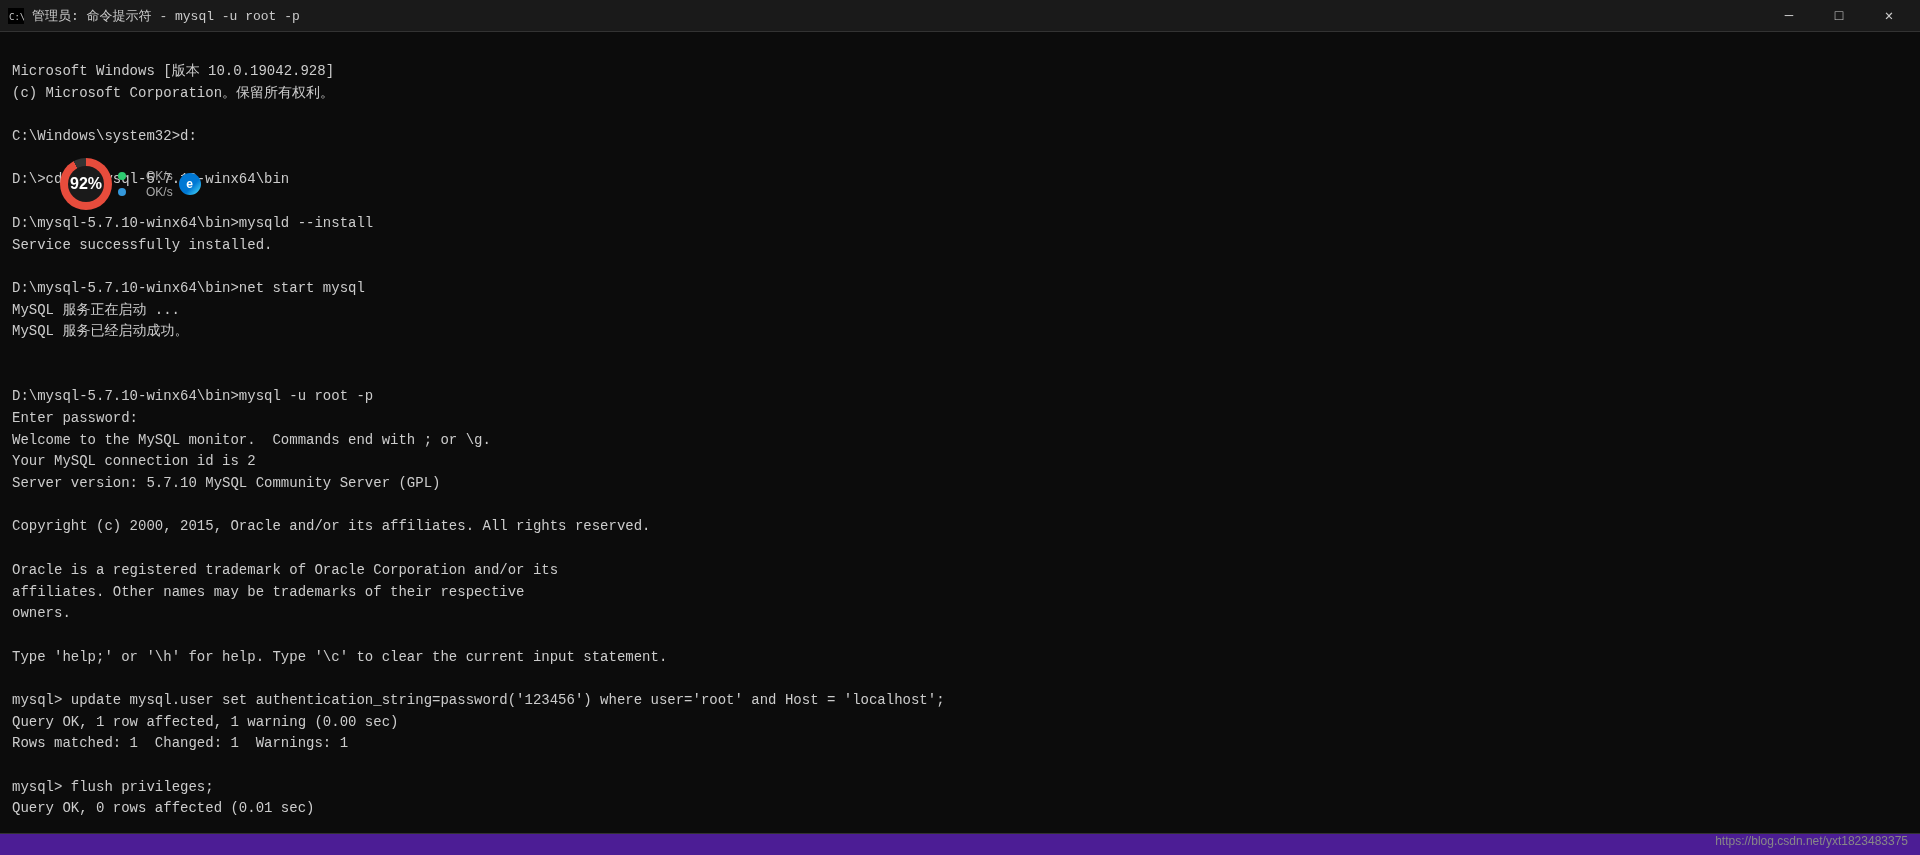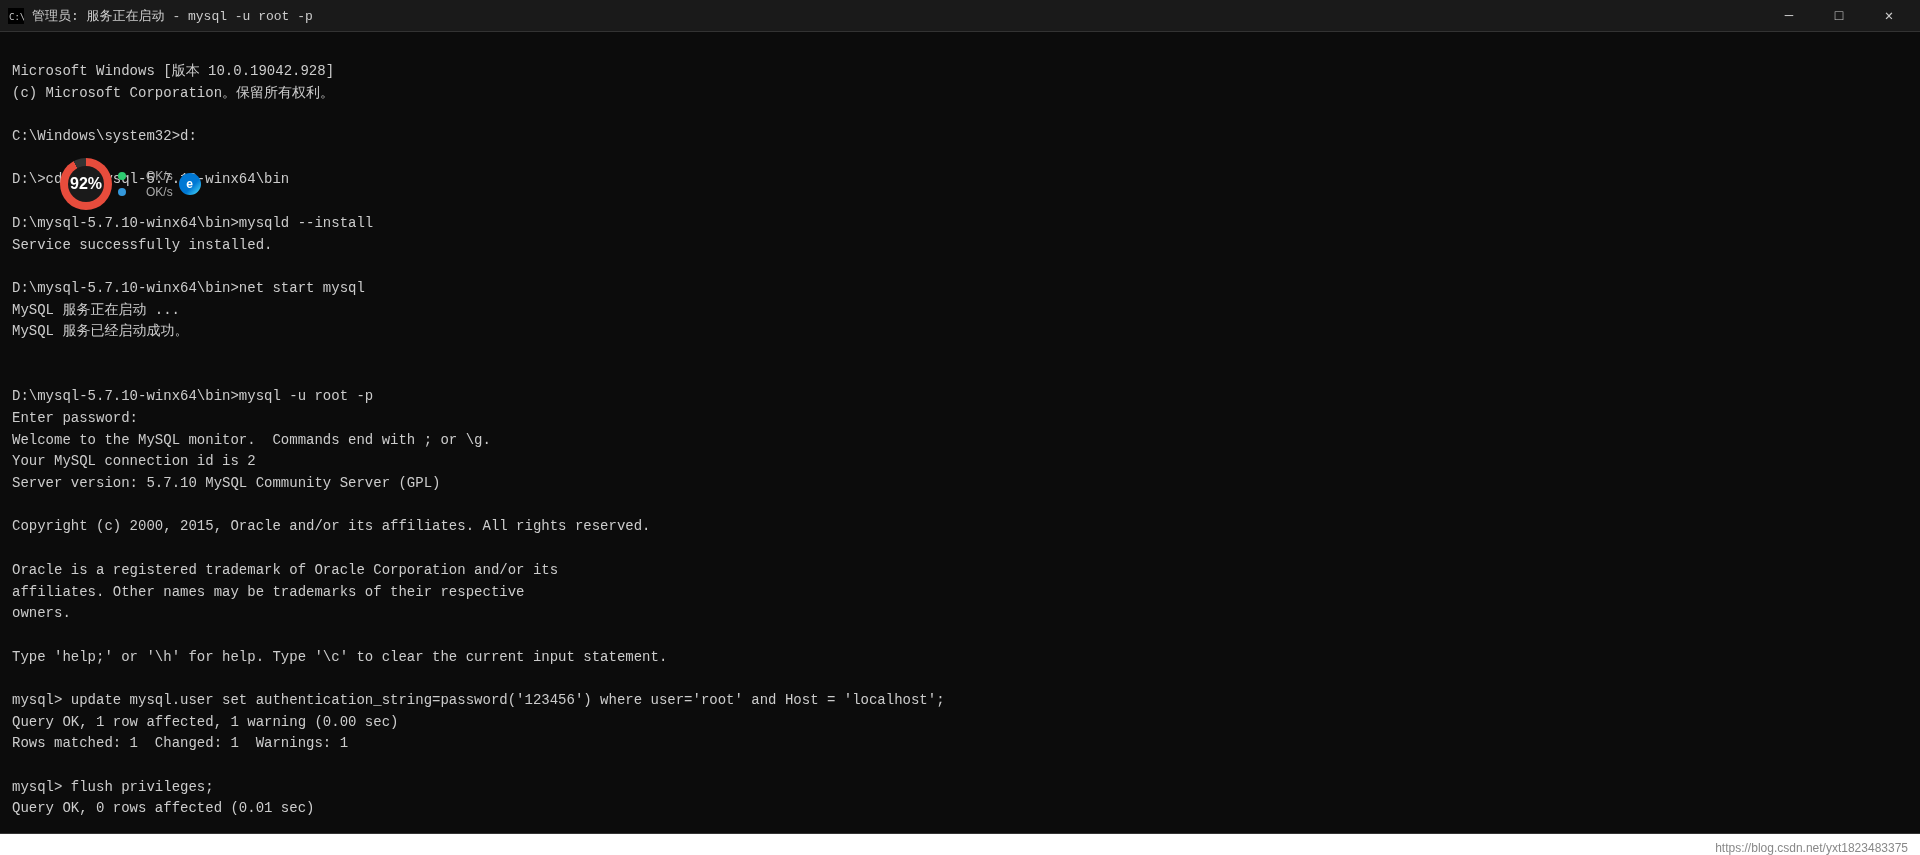--- a/index.html
+++ b/index.html
@@ -140,23 +140,23 @@
       font-weight: bold;
       font-family: Arial, sans-serif;
     }
 
     
     .status-bar {
       position: absolute;
       bottom: 0;
       width: 100%;
       height: 22px;
-      background: #ffffff;
-      display: flex;
-      align-items: flex-end;
+      background: #4c1d95;
+      display: flex;
+      align-items: flex-start;
       justify-content: flex-end;
       padding-right: 12px;
       border-top: 1px solid #333;
     }
     .status-url {
       font-size: 12px;
       color: #888;
       font-family: Arial, sans-serif;
     }
   </style>
@@ -164,21 +164,21 @@
 <body>
 
 <div class="title-bar">
   <div class="title-bar-left">
     <div class="title-bar-icon">
       <svg width="16" height="16" viewBox="0 0 16 16" fill="none">
         <rect width="16" height="16" fill="#000"></rect>
         <text x="1" y="12" font-size="9" fill="#ccc" font-family="monospace">C:\</text>
       </svg>
     </div>
-    <span class="title-bar-text">管理员: 服务正在启动 - mysql -u root -p</span>
+    <span class="title-bar-text">管理员: 命令提示符 - mysql -u root -p</span>
   </div>
   <div class="title-bar-controls">
     <div class="tb-btn">─</div>
     <div class="tb-btn">□</div>
     <div class="tb-btn close">✕</div>
   </div>
 </div>
 
 <div class="terminal-content" id="terminal-lines">
 <span class="line">Microsoft Windows [版本 10.0.19042.928]</span><span class="line">(c) Microsoft Corporation。保留所有权利。</span><span class="empty-line"></span><span class="line">C:\Windows\system32&gt;d:</span><span class="empty-line"></span><span class="line">D:\&gt;cd D:\mysql-5.7.10-winx64\bin</span><span class="empty-line"></span><span class="line">D:\mysql-5.7.10-winx64\bin&gt;mysqld --install</span><span class="line">Service successfully installed.</span><span class="empty-line"></span><span class="line">D:\mysql-5.7.10-winx64\bin&gt;net start mysql</span><span class="line">MySQL 服务正在启动 ...</span><span class="line">MySQL 服务已经启动成功。</span><span class="empty-line"></span><span class="empty-line"></span><span class="line">D:\mysql-5.7.10-winx64\bin&gt;mysql -u root -p</span><span class="line">Enter password:</span><span class="line">Welcome to the MySQL monitor.  Commands end with ; or \g.</span><span class="line">Your MySQL connection id is 2</span><span class="line">Server version: 5.7.10 MySQL Community Server (GPL)</span><span class="empty-line"></span><span class="line">Copyright (c) 2000, 2015, Oracle and/or its affiliates. All rights reserved.</span><span class="empty-line"></span><span class="line">Oracle is a registered trademark of Oracle Corporation and/or its</span><span class="line">affiliates. Other names may be trademarks of their respective</span><span class="line">owners.</span><span class="empty-line"></span><span class="line">Type 'help;' or '\h' for help. Type '\c' to clear the current input statement.</span><span class="empty-line"></span><span class="line">mysql&gt; update mysql.user set authentication_string=password('123456') where user='root' and Host = 'localhost';</span><span class="line">Query OK, 1 row affected, 1 warning (0.00 sec)</span><span class="line">Rows matched: 1  Changed: 1  Warnings: 1</span><span class="empty-line"></span><span class="line">mysql&gt; flush privileges;</span><span class="line">Query OK, 0 rows affected (0.01 sec)</span><span class="empty-line"></span><span class="line">mysql&gt;</span></div>

